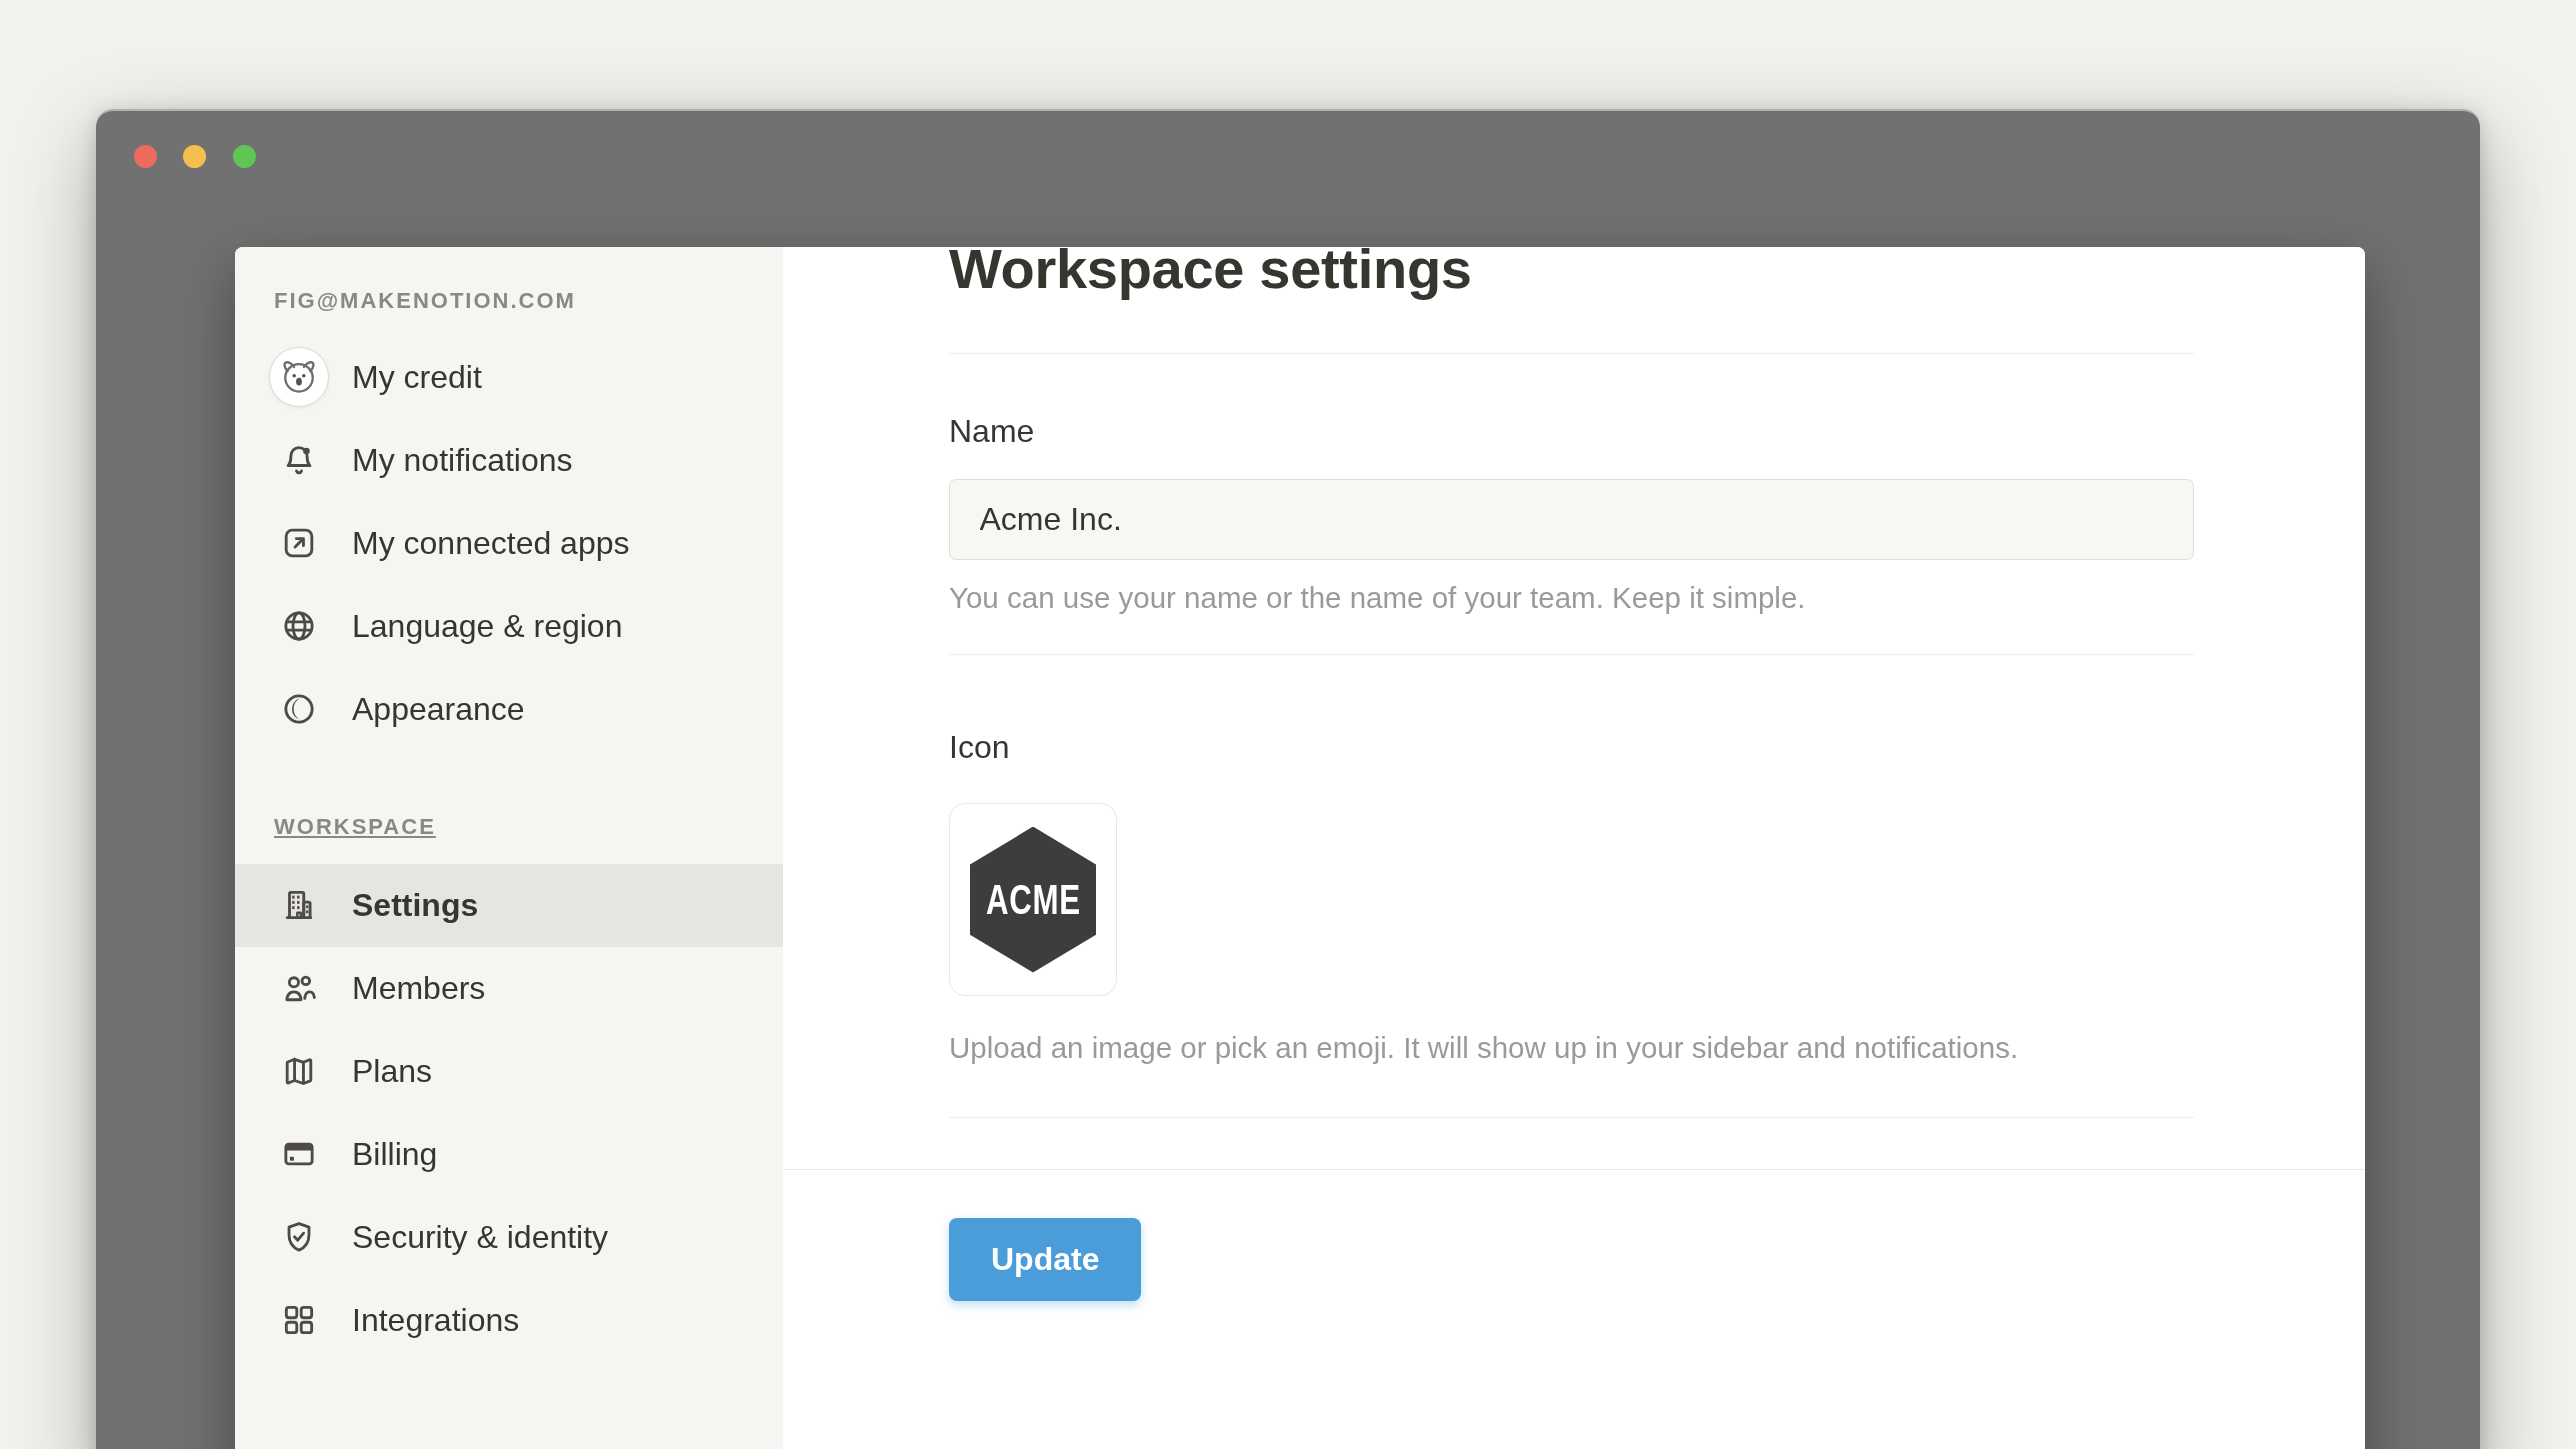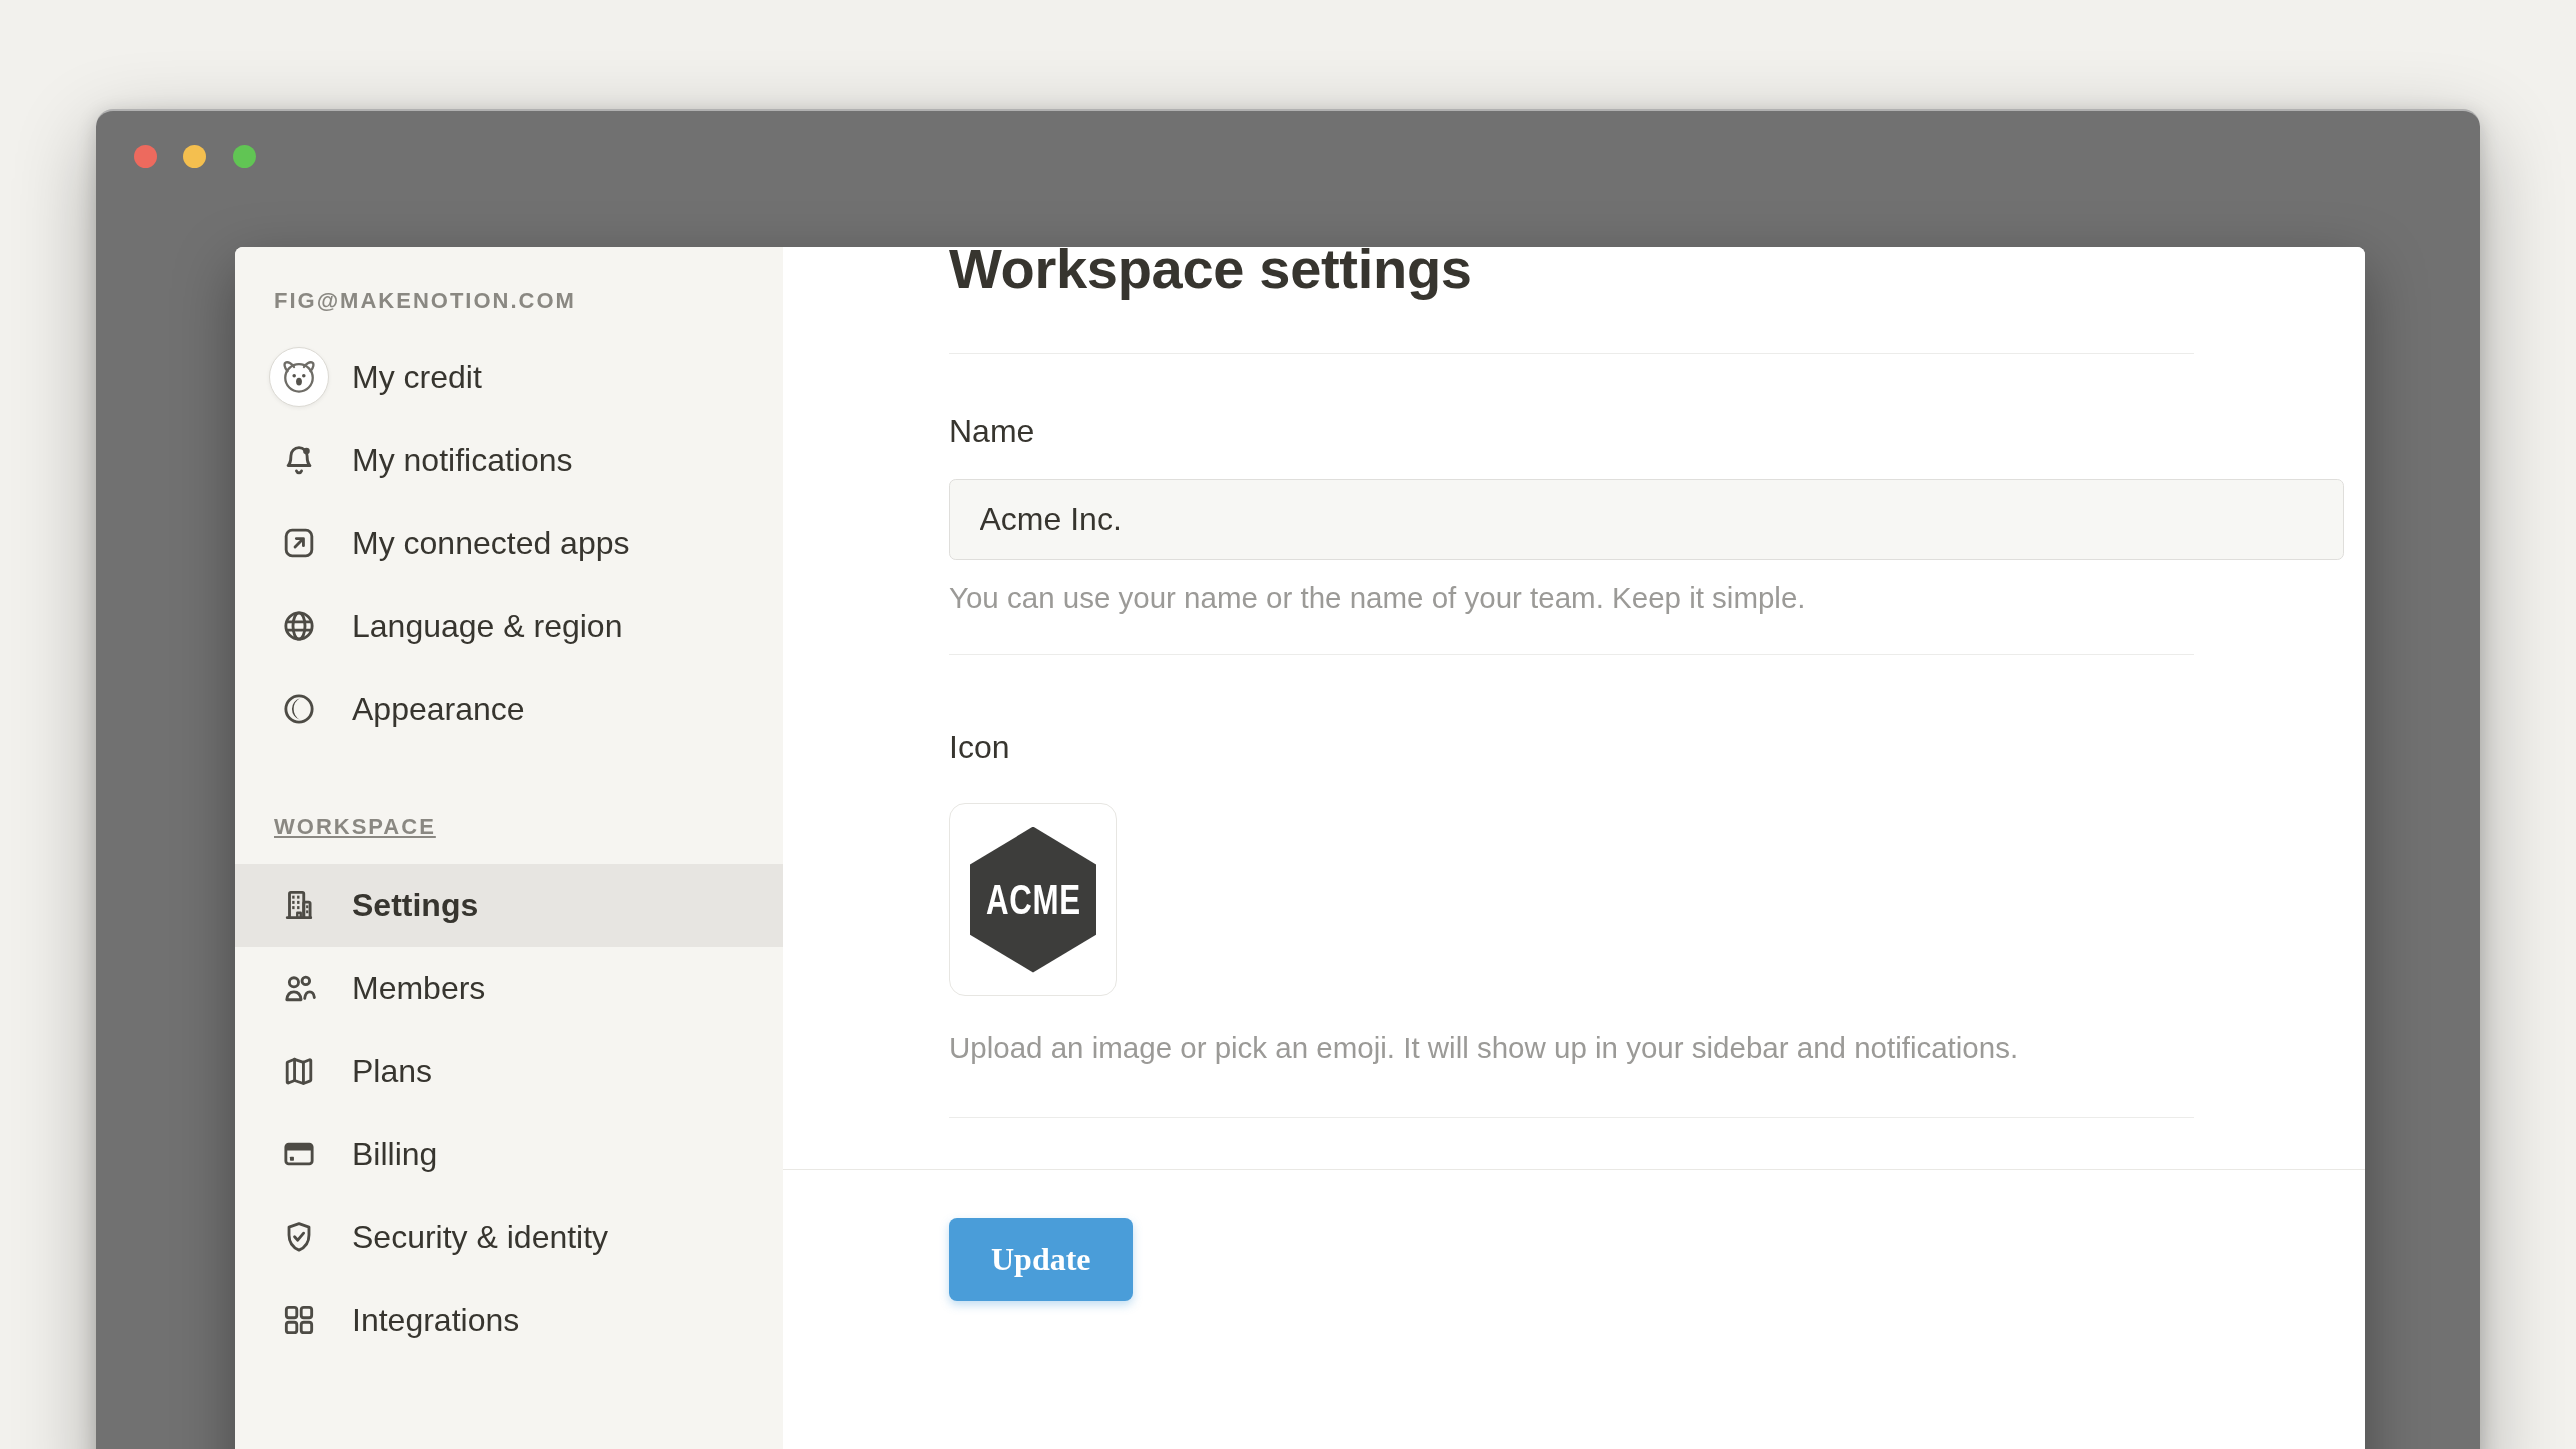--- a/index.html
+++ b/index.html
@@ -83,21 +83,21 @@
     font-size:56px; font-weight:700;
     letter-spacing:-0.3px; line-height:44px; width:1245px;
   }
   .divider { width:1245px; height:1.3px; background:var(--divider,#ececea); }
   .d1 { margin-top:62px; }
   .d2 { margin-top:35px; }
   .d3 { margin-top:48px; }
   .field-label { margin-top:60px; font-size:32px; line-height:35px; }
   .name-input {
     display:block; margin-top:29.5px;
-    width:1395px; height:81px;
+    width:1245px; height:81px;
     background:var(--input_bg,#f7f7f4);
     border:1.3px solid var(--input_border,#dfdedb);
     border-radius:6.7px;
     font-family:"Liberation Sans", sans-serif;
     font-size:32px; color:var(--text_dark,#37352f);
     padding:0 29.5px; outline:none;
   }
   .helper {
     margin-top:16px; font-size:29.5px; line-height:43px;
     color:var(--text_gray,#9b9a97); width:1261px;
@@ -120,21 +120,21 @@
     transform:scaleY(1.25) scaleX(0.92);
   }
   .icon-helper { margin-top:29.5px; }
   .footer-divider {
     margin-top:51px; margin-left:-166px;
     width:1582px; height:1.3px; background:#e9e8e4;
   }
   .footer { margin-top:48px; display:flex; gap:28px; }
   .btn {
     height:83px; padding:16px 42px; border-radius:8px;
-    font-family:Liberation Serif, serif; font-size:32px;
+    font-family:Liberation Sans, sans-serif; font-size:32px;
     display:flex; align-items:center; justify-content:center;
     cursor:pointer; border:none;
   }
   .btn.primary {
     background:var(--accent_blue,#4a9dd9); color:#ffffff; font-weight:700;
     box-shadow:0 4px 9.4px rgba(74,157,217,0.35);
   }
   .btn.secondary {
     background:#ffffff; color:var(--text_dark,#37352f);
     border:1.3px solid #deddda;

